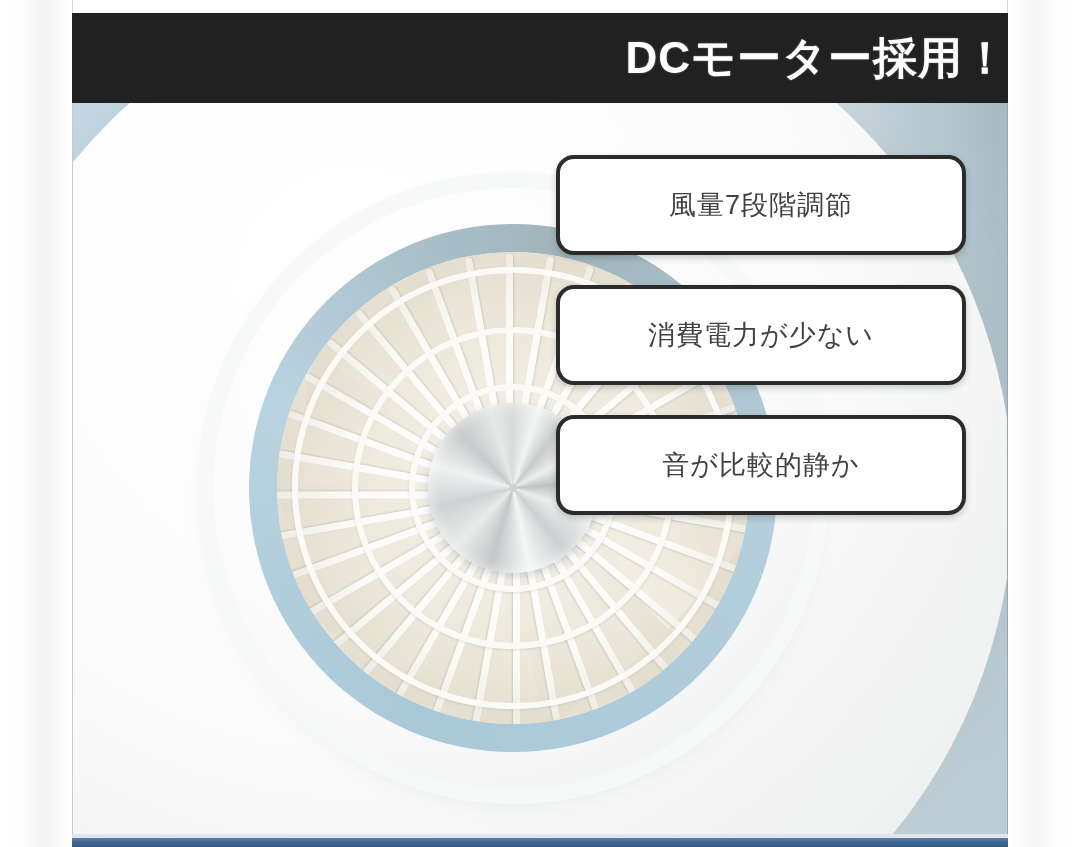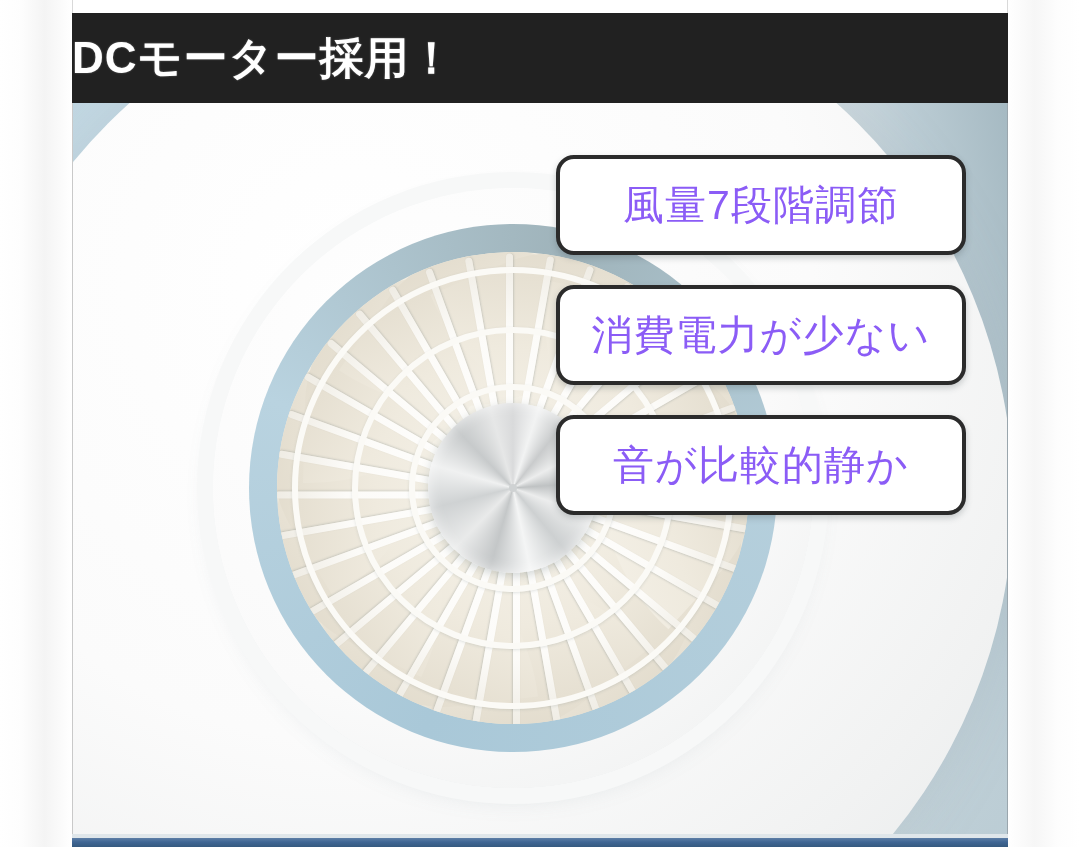--- a/index.html
+++ b/index.html
@@ -48,21 +48,21 @@
   }
 
   
   .headline-banner {
     position: absolute;
     left: 72px; top: 13px;
     width: 936px; height: 90px;
     background: #212121;
     display: flex;
     align-items: center;
-    justify-content: flex-start;
+    justify-content: flex-end;
     box-sizing: border-box;
   }
   .headline-text {
     color: #ffffff;
     font-size: 44px;
     font-weight: bold;
     letter-spacing: 1px;
     line-height: 1;
     white-space: nowrap;
     text-shadow: 0 0 2px rgba(255,255,255,0.35);
@@ -217,22 +217,22 @@
     background: #ffffff;
     border: 4px solid #2b2b2b;
     border-radius: 18px;
     display: flex;
     align-items: center;
     justify-content: center;
     box-sizing: border-box;
     box-shadow: 0 3px 6px rgba(60,70,75,0.25);
   }
   .callout-label {
-    color: #8b5cf6;
-    font-size: 41px;
+    color: #404040;
+    font-size: 27px;
     font-weight: 500;
     letter-spacing: 1px;
     line-height: 1;
     white-space: nowrap;
   }
 
   
   .bottom-bar {
     position: absolute;
     left: 72px; top: 838px;

